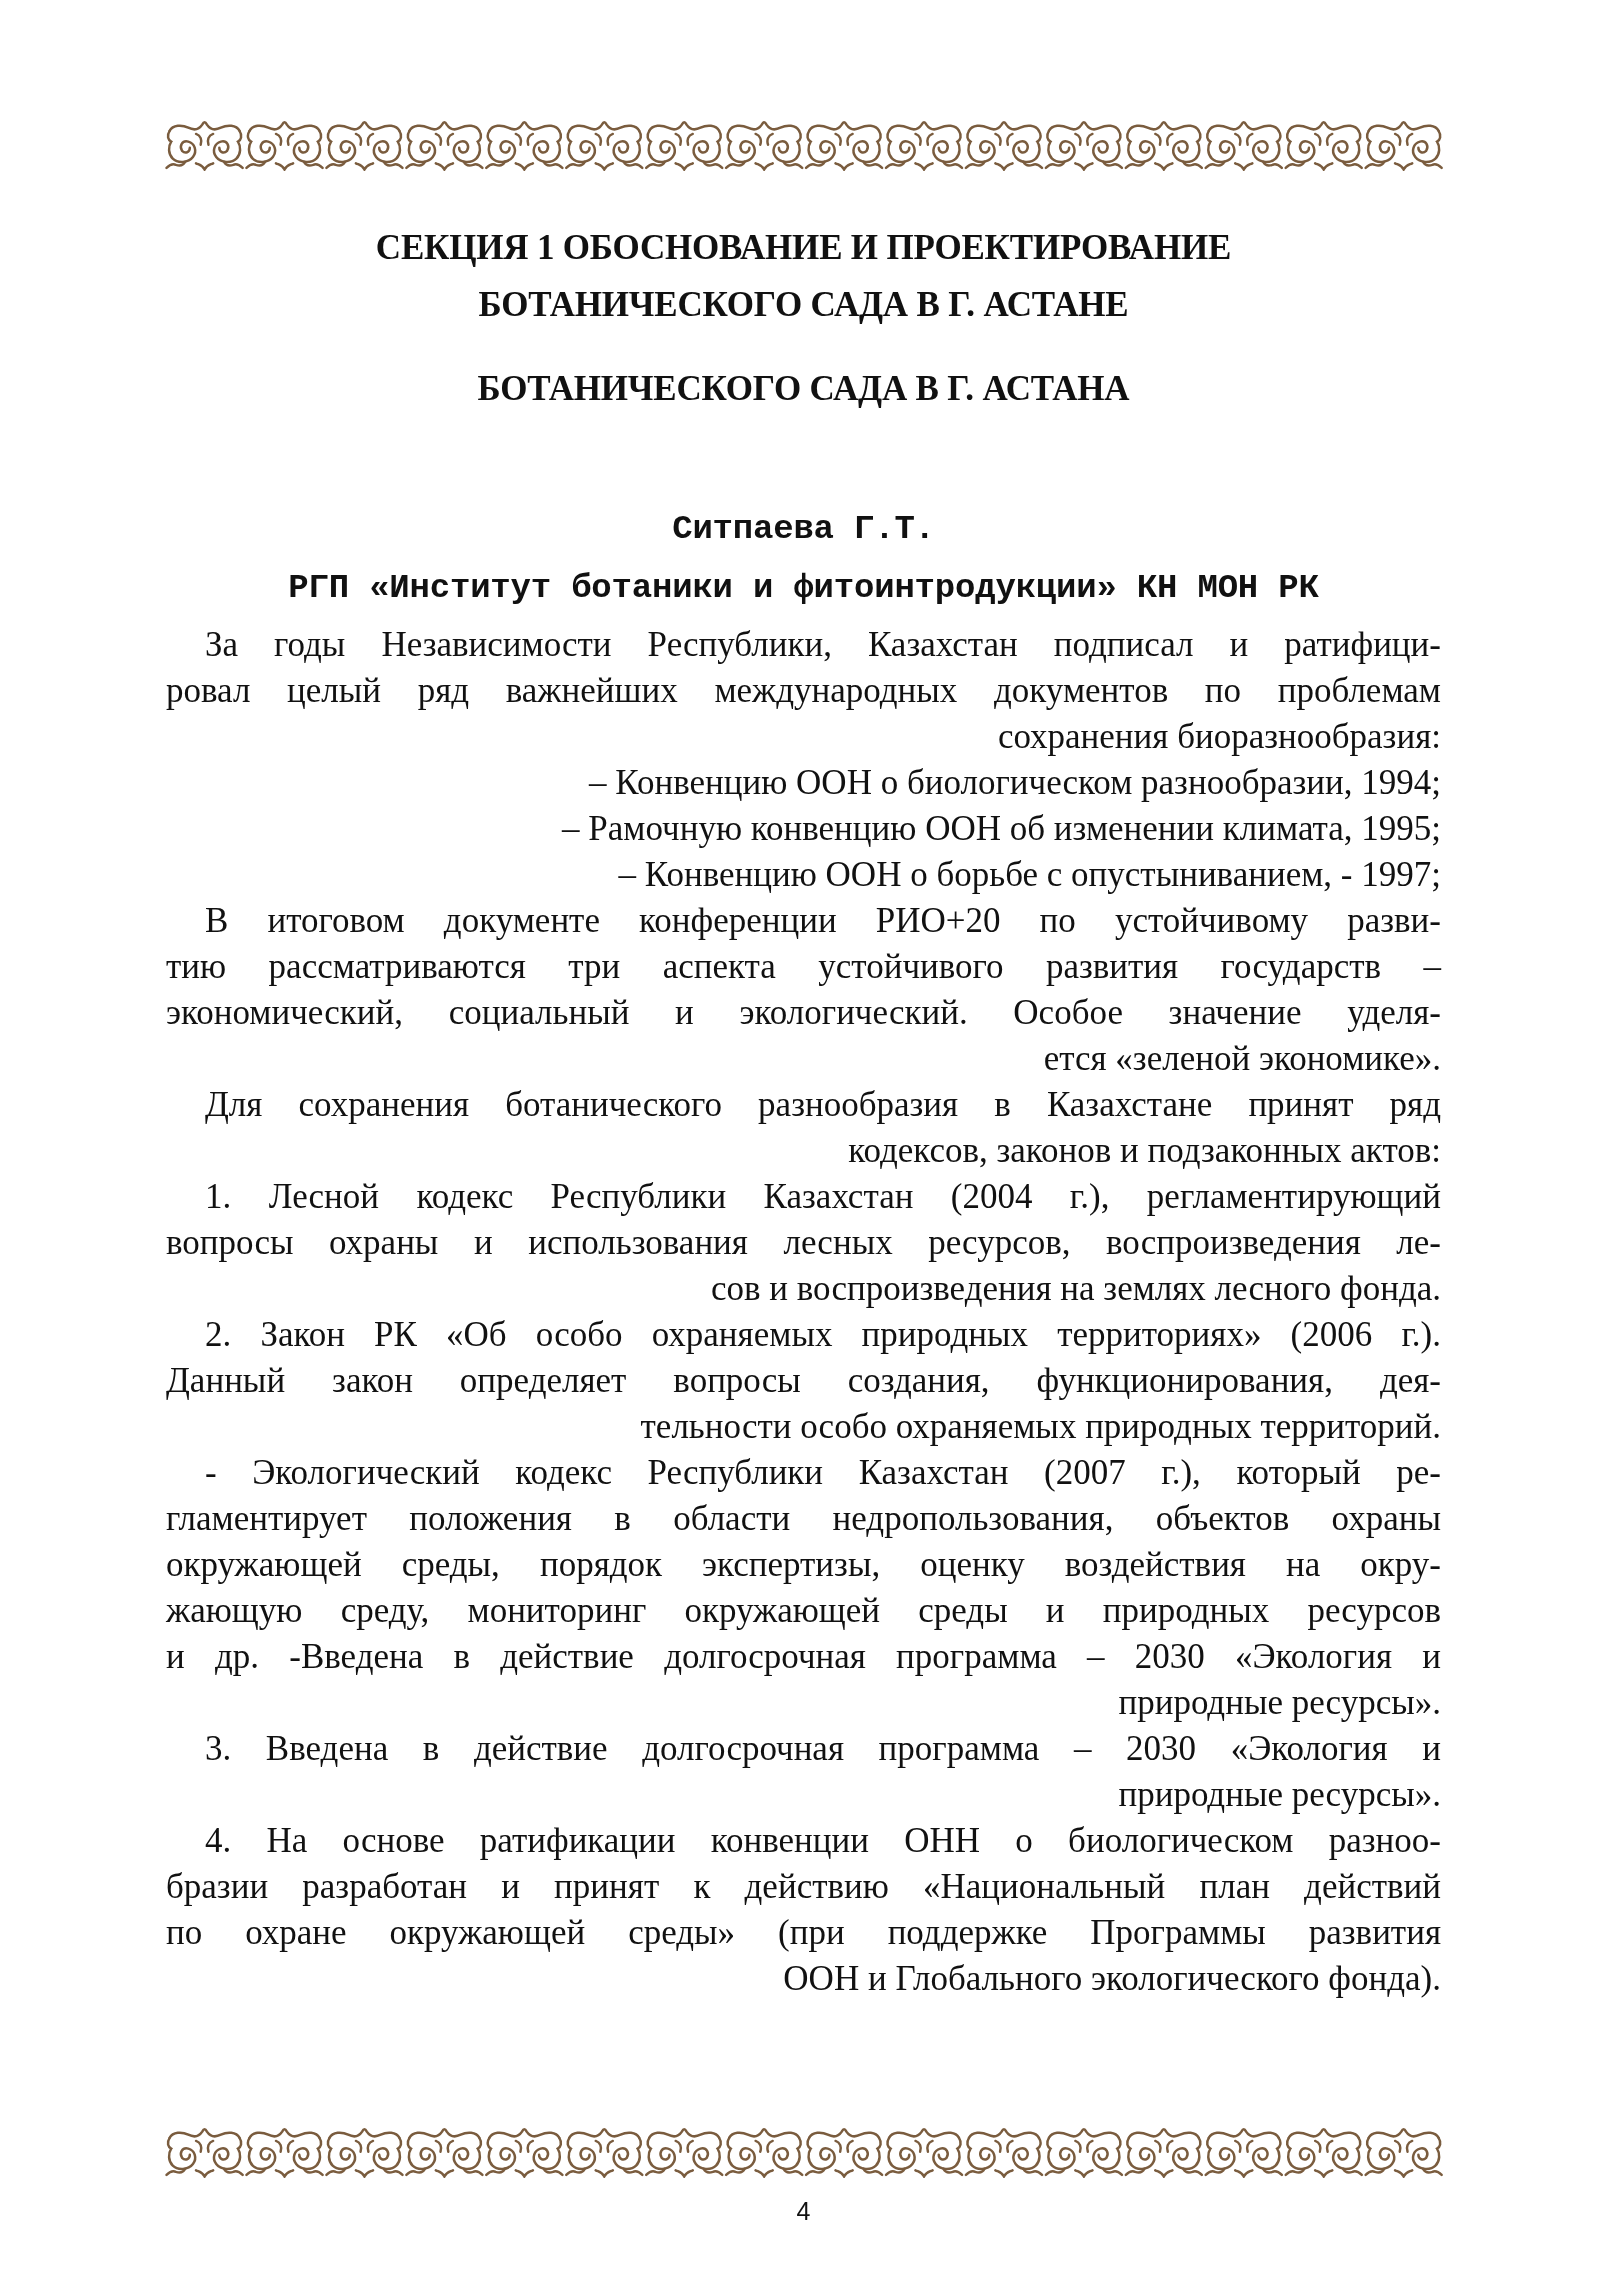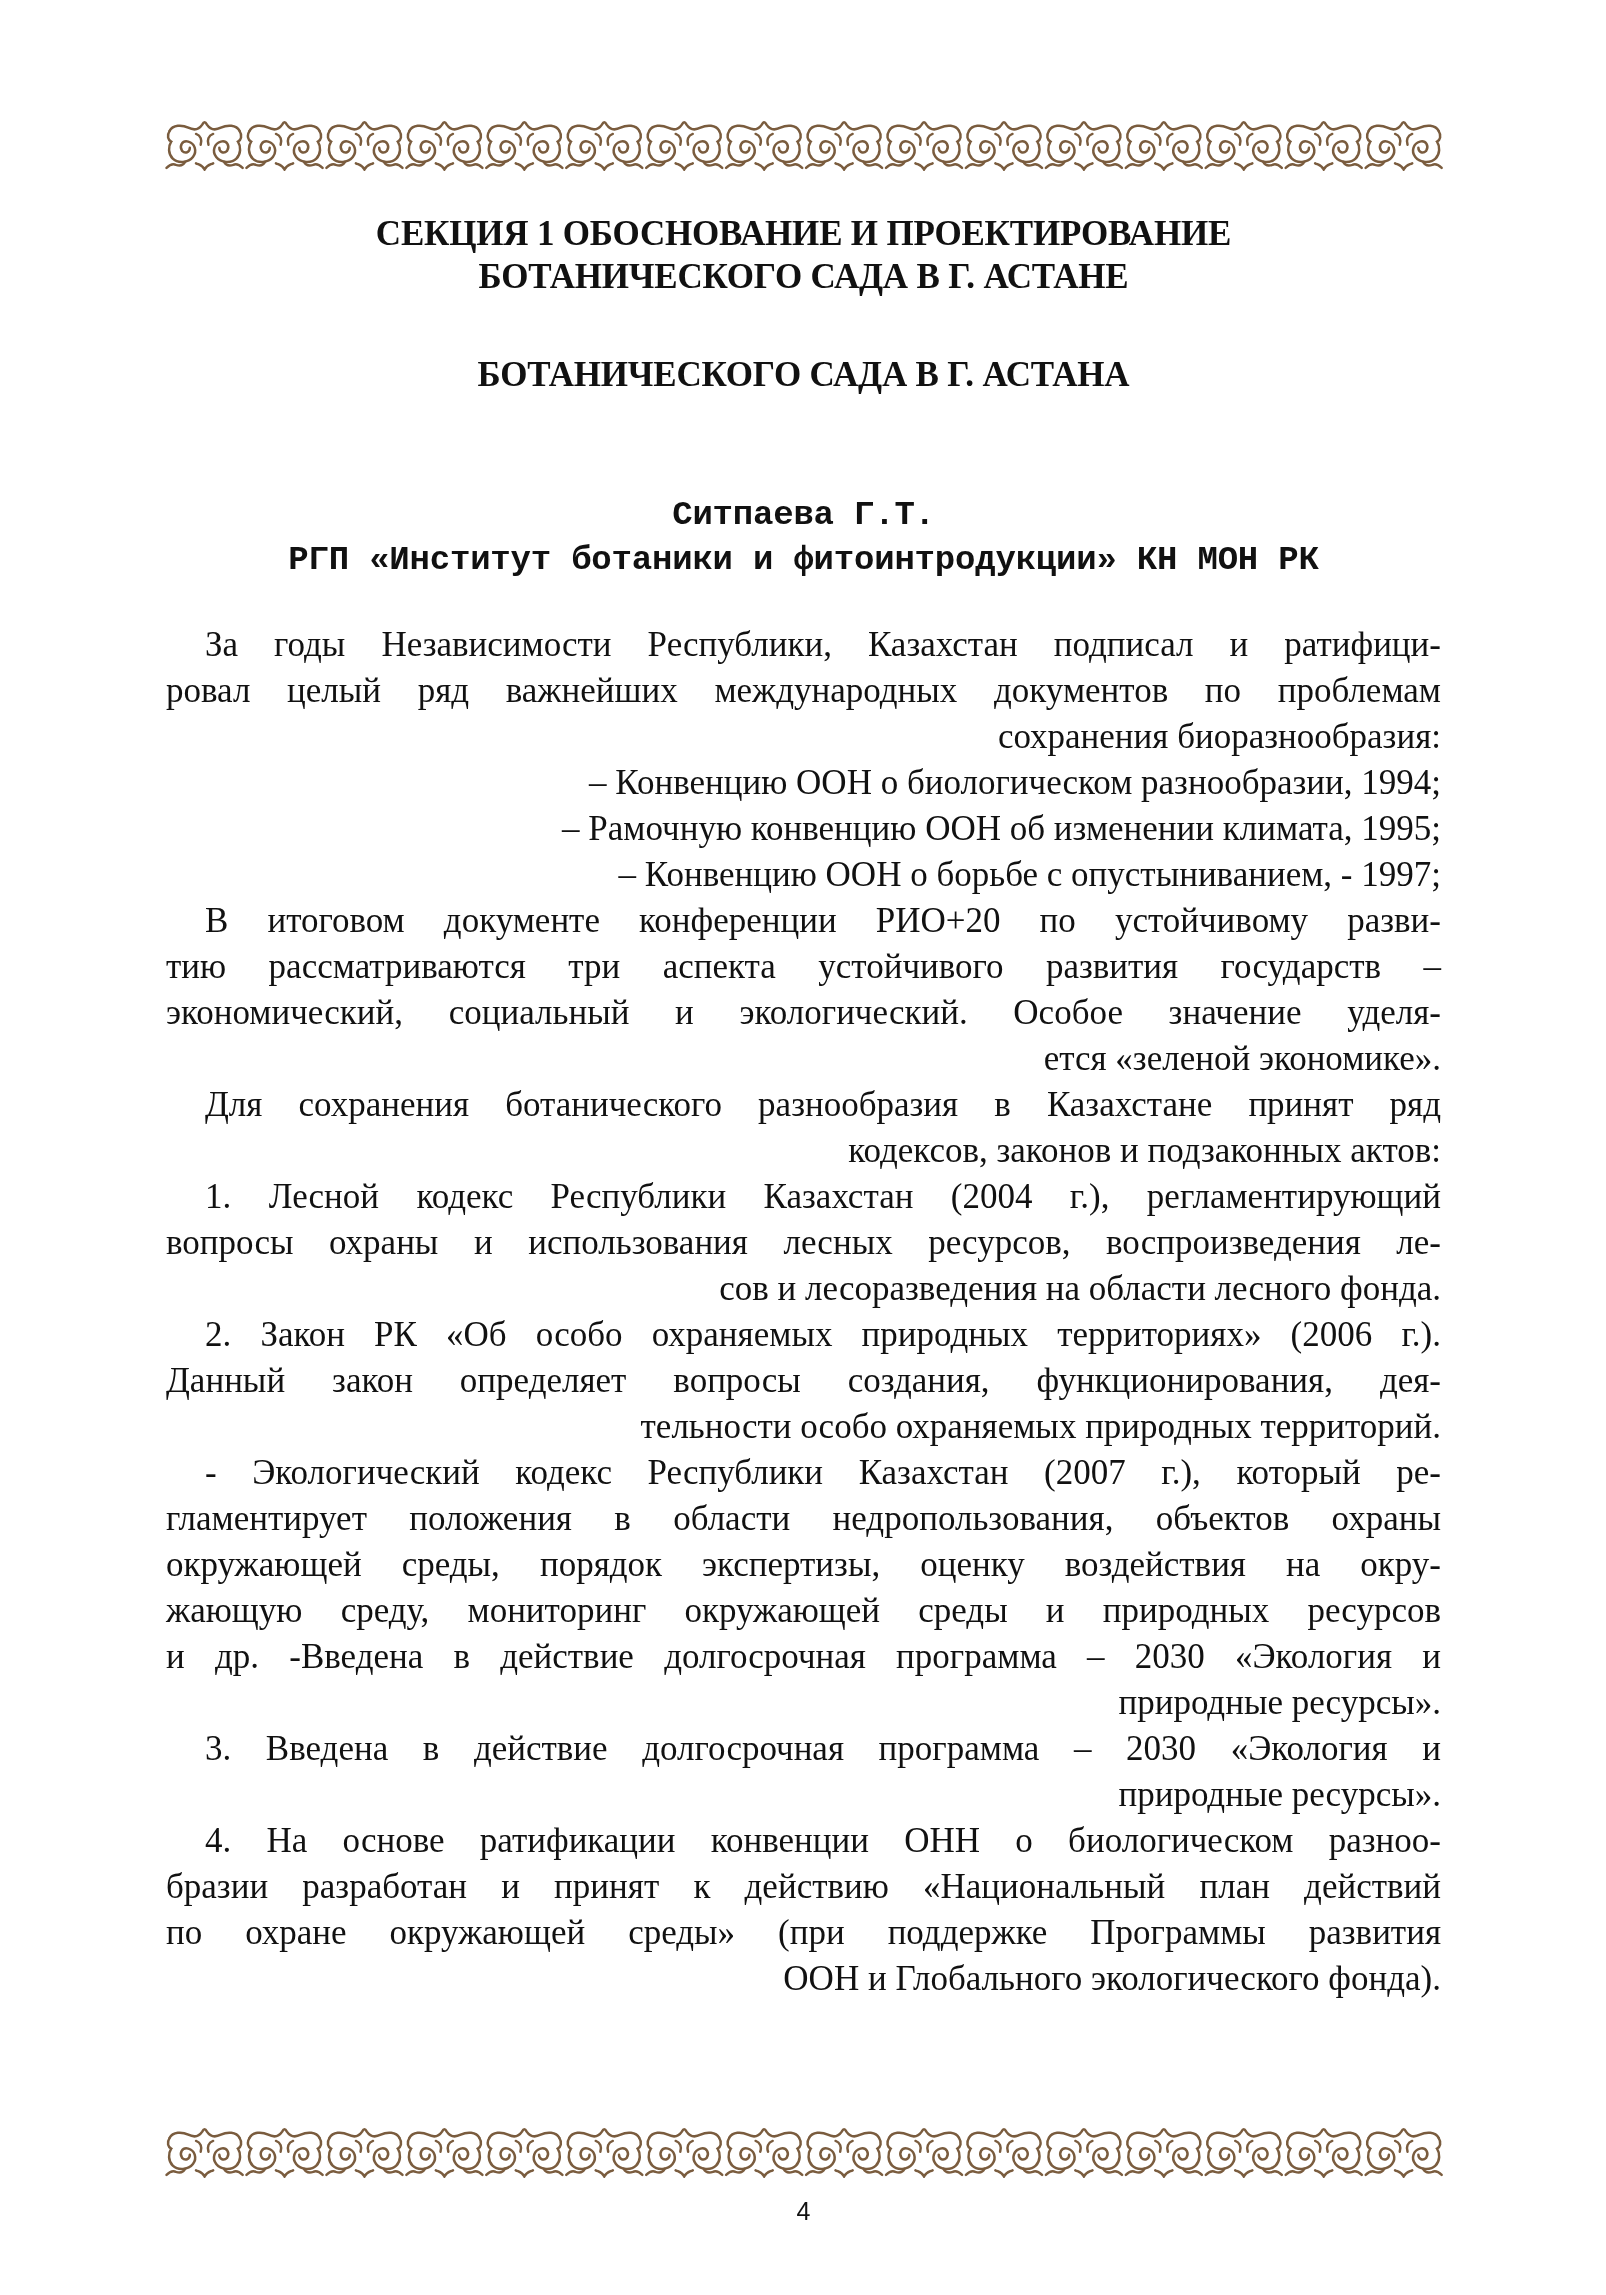--- a/index.html
+++ b/index.html
@@ -14,21 +14,21 @@
   #ornament-top { top: 120px; }
   #ornament-bottom { top: 2127px; }
 
   .heading {
     position: absolute; left: 166px; width: 1275px; text-align: center;
     font-weight: bold; font-size: 35px; line-height: 43px; letter-spacing: -0.2px;
   }
   #section-title { top: 212px; }
   #article-title { top: 353px; }
   #author-block { top: 493px; font-size: 34px; line-height: 45px; font-family: Liberation Mono, monospace; }
-  .heading div { white-space: nowrap; }
+  .heading div { white-space: nowrap; margin-top: 14px; }
 
   #body-text {
     position: absolute; left: 166px; top: 622px; width: 1275px;
     font-size: 35px; line-height: 46px;
   }
   .line { white-space: nowrap; height: 46px; }
   .line.indent { padding-left: 39px; }
   .line.justify { text-align: justify; text-align-last: justify; }
   .line.left { text-align: right; }
 
@@ -195,21 +195,21 @@
     <div class="line indent left">– Рамочную конвенцию ООН об изменении климата, 1995;</div>
     <div class="line indent left">– Конвенцию ООН о борьбе с опустыниванием, - 1997;</div>
     <div class="line indent justify">В итоговом документе конференции РИО+20 по устойчивому разви-</div>
     <div class="line justify">тию рассматриваются три аспекта устойчивого развития государств –</div>
     <div class="line justify">экономический, социальный и экологический. Особое значение уделя-</div>
     <div class="line left">ется «зеленой экономике».</div>
     <div class="line indent justify">Для сохранения ботанического разнообразия в Казахстане принят ряд</div>
     <div class="line left">кодексов, законов и подзаконных актов:</div>
     <div class="line indent justify">1.  Лесной кодекс Республики Казахстан (2004 г.), регламентирующий</div>
     <div class="line justify">вопросы охраны и использования лесных ресурсов, воспроизведения ле-</div>
-    <div class="line left">сов и лесоразведения на области лесного фонда.</div>
+    <div class="line left">сов и воспроизведения на землях лесного фонда.</div>
     <div class="line indent justify">2.  Закон РК «Об особо охраняемых природных территориях» (2006 г.).</div>
     <div class="line justify">Данный закон определяет вопросы создания, функционирования, дея-</div>
     <div class="line left">тельности особо охраняемых природных территорий.</div>
     <div class="line indent justify">- Экологический кодекс Республики Казахстан (2007 г.), который ре-</div>
     <div class="line justify">гламентирует положения в области недропользования, объектов охраны</div>
     <div class="line justify">окружающей среды, порядок экспертизы, оценку воздействия на окру-</div>
     <div class="line justify">жающую среду, мониторинг окружающей среды и природных ресурсов</div>
     <div class="line justify">и др. -Введена в действие долгосрочная программа – 2030 «Экология и</div>
     <div class="line left">природные ресурсы».</div>
     <div class="line indent justify">3.  Введена в действие долгосрочная программа – 2030 «Экология и</div>

